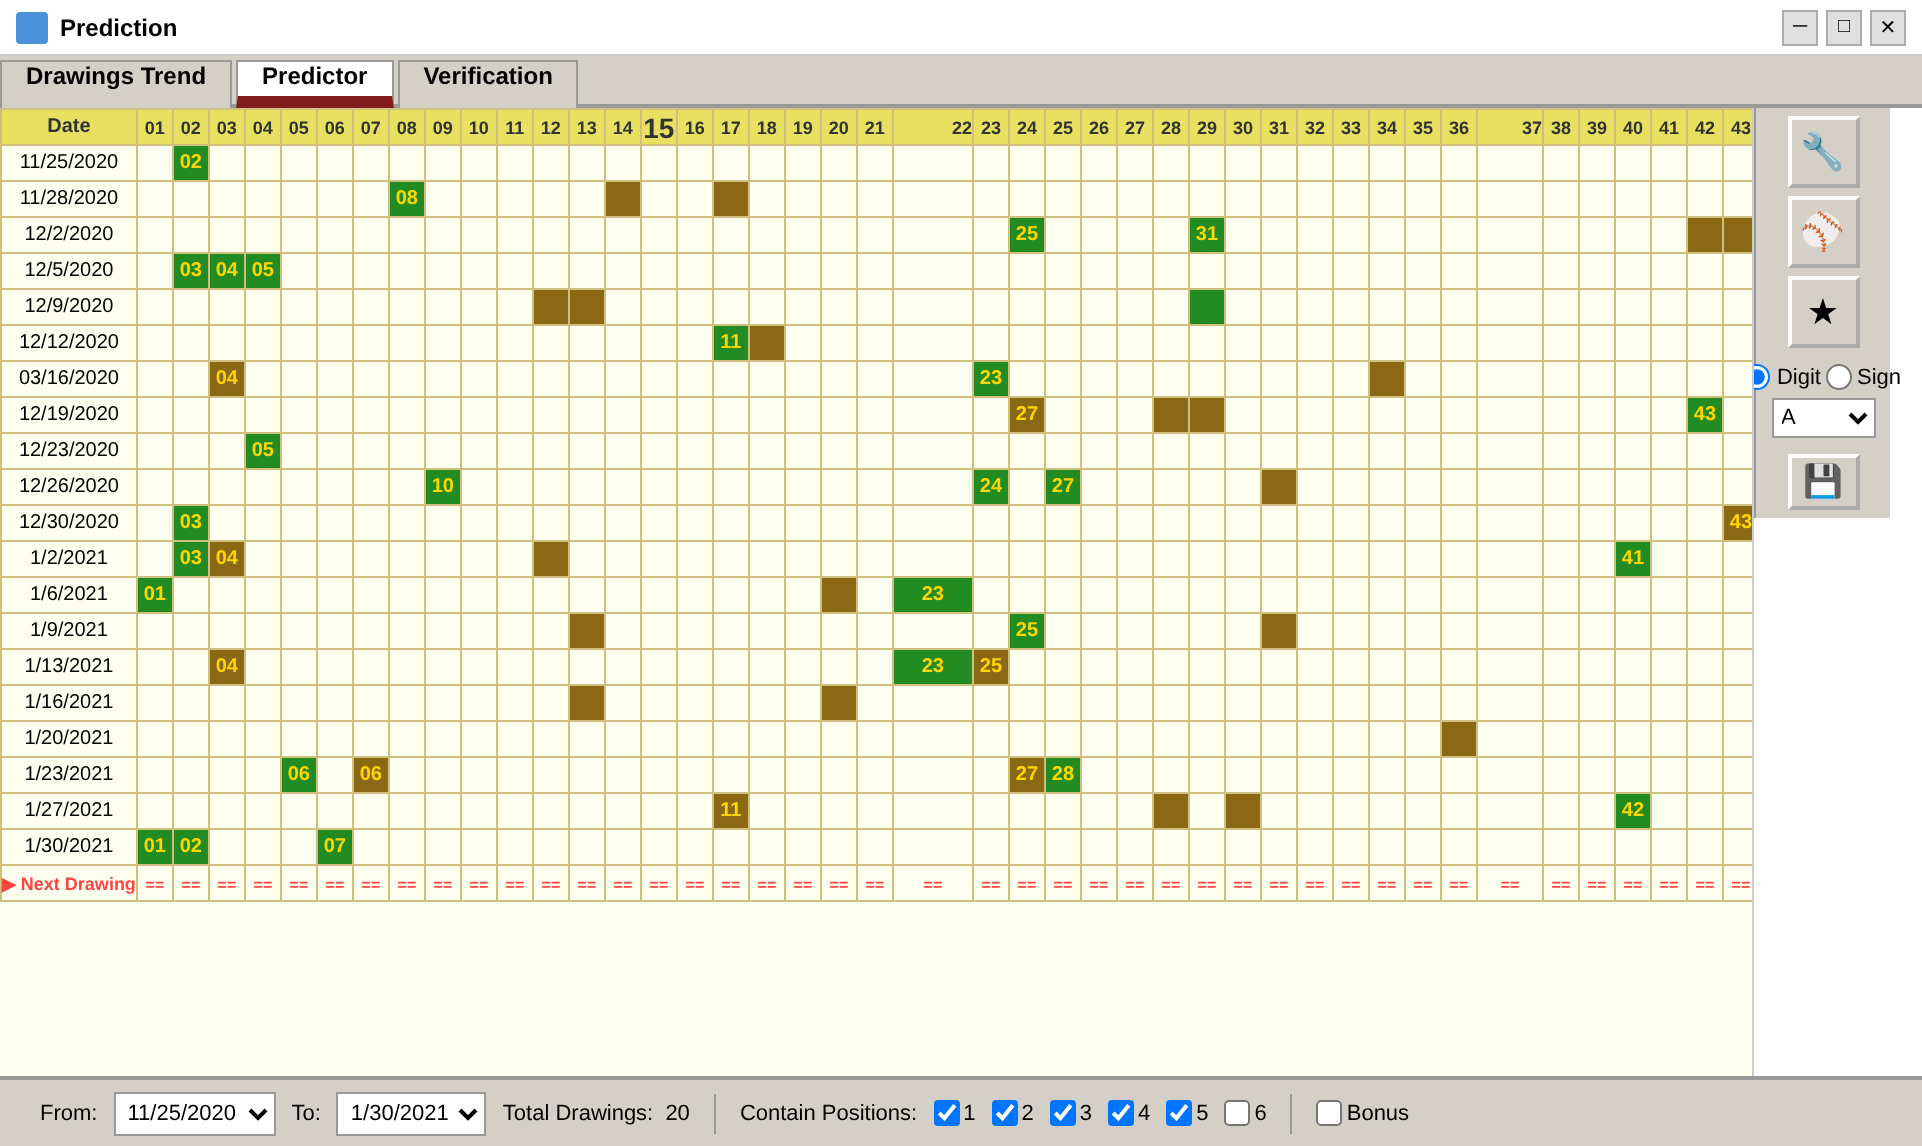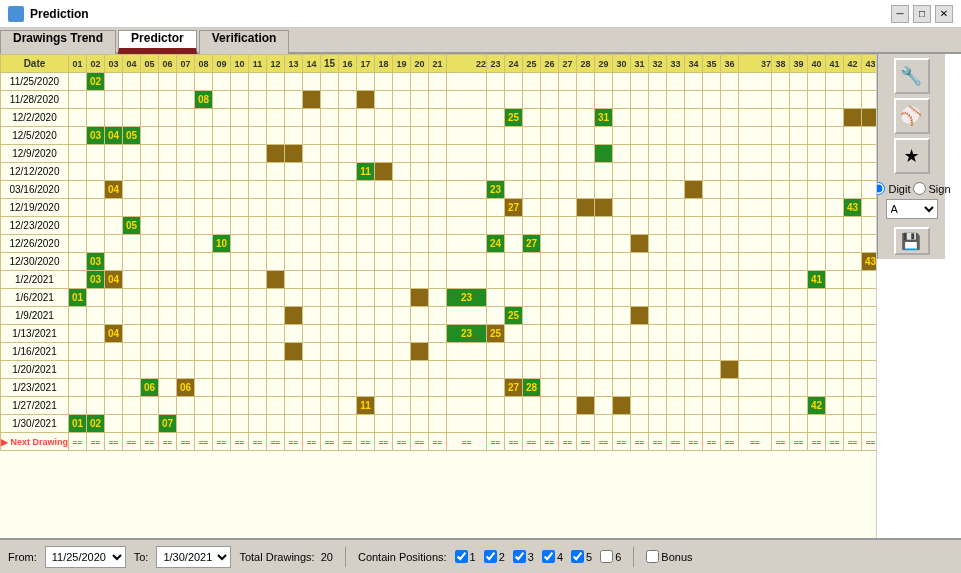--- a/index.html
+++ b/index.html
@@ -194,21 +194,21 @@
       margin-top: 4px;
     }
     
     
     .bottom-bar {
       height: 35px;
       background: #d4d0c8;
       border-top: 2px solid #999;
       display: flex;
       align-items: center;
-      padding: 0 8px;
+      padding: 0 20px;
       gap: 8px;
       font-size: 11px;
     }
     
     .bottom-label { font-weight: normal; }
     
     .date-select {
       height: 22px;
       font-size: 11px;
       border: 1px solid #999;
@@ -263,21 +263,21 @@
               <th style="font-size: 9px; min-width: 18px; width: 18px;">05</th>
               <th style="font-size: 9px; min-width: 18px; width: 18px;">06</th>
               <th style="font-size: 9px; min-width: 18px; width: 18px;">07</th>
               <th style="font-size: 9px; min-width: 18px; width: 18px;">08</th>
               <th style="font-size: 9px; min-width: 18px; width: 18px;">09</th>
               <th style="font-size: 9px; min-width: 18px; width: 18px;">10</th>
               <th style="font-size: 9px; min-width: 18px; width: 18px;">11</th>
               <th style="font-size: 9px; min-width: 18px; width: 18px;">12</th>
               <th style="font-size: 9px; min-width: 18px; width: 18px;">13</th>
               <th style="font-size: 9px; min-width: 18px; width: 18px;">14</th>
-              <th style="font-size: 10px; min-width: 18px; width: 18px;">15</th>
+              <th style="font-size: 14px; min-width: 18px; width: 18px;">15</th>
               <th style="font-size: 9px; min-width: 18px; width: 18px; margin-left: 48px;">16</th>
               <th style="font-size: 9px; min-width: 18px; width: 18px;">17</th>
               <th style="font-size: 9px; min-width: 18px; width: 18px; margin-top: 16px;">18</th>
               <th style="font-size: 9px; min-width: 18px; width: 18px;">19</th>
               <th style="font-size: 9px; min-width: 18px; width: 18px;">20</th>
               <th style="font-size: 9px; min-width: 18px; width: 18px;">21</th>
               <th style="font-size: 9px; min-width: 18px; width: 18px; padding-left: 29px;">22</th>
               <th style="font-size: 9px; min-width: 18px; width: 18px;">23</th>
               <th style="font-size: 9px; min-width: 18px; width: 18px;">24</th>
               <th style="font-size: 9px; min-width: 18px; width: 18px;">25</th>

